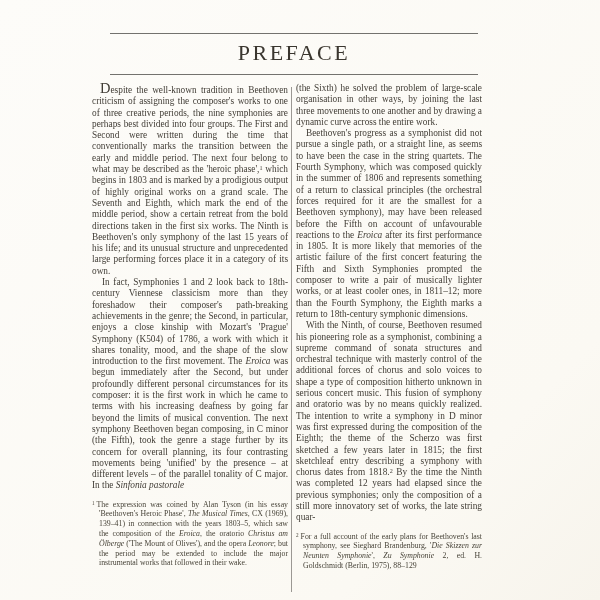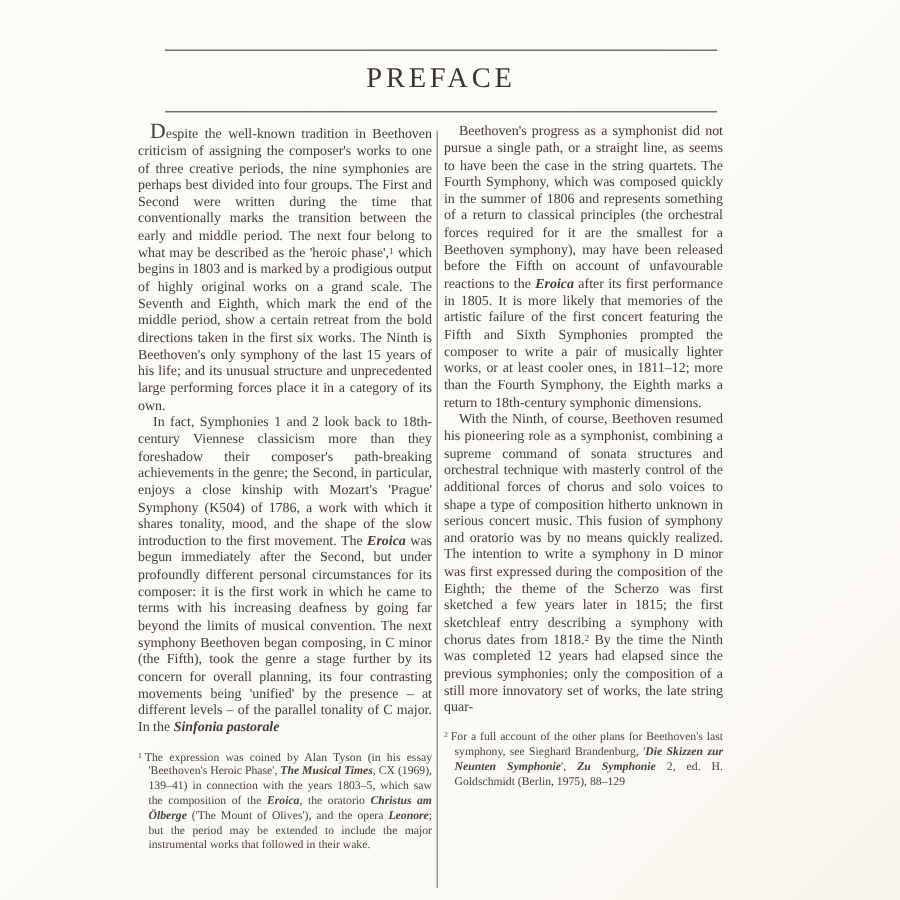--- a/index.html
+++ b/index.html
@@ -12,59 +12,60 @@
   }
   .page {
     position:relative; width:600px; height:600px; overflow:hidden;
     background:linear-gradient(135deg, #fdfcf9 0%, #fbf9f3 78%, #f7f4ec 100%);
   }
   .rule { position:absolute; left:110px; width:368px; height:1px; background:#73726e; }
   .rule-top { top:33px; }
   .rule-bottom { top:74px; }
   .title {
     position:absolute; left:110px; top:41px; width:368px; margin:0;
-    text-align:center; font-size:19px; font-weight:normal;
+    text-align:center; font-size:22px; font-weight:normal;
     letter-spacing:2.5px; color:#3a362f; line-height:24px;
   }
   .divider { position:absolute; left:291px; top:87px; width:1px; height:505px; background:#9b9893; }
   .col { position:absolute; top:83px; }
   .col-left  { left:92px;  width:196px; }
   .col-right { left:296px; width:186px; }
   p.body {
     margin:0; font-size:9.3px; line-height:11.3px;
     text-align:justify; color:#403c35;
   }
   p.first  { text-indent:8px; }
   p.indent { text-indent:10px; }
   .dropcap { font-size:14.5px; line-height:11.3px; }
   .fn {
     margin-top:8px; font-size:7.8px; line-height:9.8px;
     text-align:justify; color:#474338;
     padding-left:7px; text-indent:-7px;
   }
   .sup { position:relative; top:-0.38em; font-size:0.66em; line-height:0; }
   .fnm { margin-right:2px; }
-  .it { font-style:italic;font-weight:bold; }
+  .it { font-style:italic; }
 </style>
 </head>
 <body>
 
 <div class="page">
 
   <div class="rule rule-top"></div>
   <h1 class="title">PREFACE</h1>
   <div class="rule rule-bottom"></div>
 
   <div class="divider"></div>
 
   <div class="col col-left">
     <p class="body first"><span class="dropcap">D</span><span><span>espite the well-known tradition in Beethoven criticism of assigning the composer's works to one of three creative periods, the nine symphonies are perhaps best divided into four groups. The First and Second were written during the time that conventionally marks the transition between the early and middle period. The next four belong to what may be described as the 'heroic phase',</span><span class="sup">1</span><span> which begins in 1803 and is marked by a prodigious output of highly original works on a grand scale. The Seventh and Eighth, which mark the end of the middle period, show a certain retreat from the bold directions taken in the first six works. The Ninth is Beethoven's only symphony of the last 15 years of his life; and its unusual structure and unprecedented large performing forces place it in a category of its own.</span></span></p>
     <p class="body indent"><span>In fact, Symphonies 1 and 2 look back to 18th-century Viennese classicism more than they foreshadow their composer's path-breaking achievements in the genre; the Second, in particular, enjoys a close kinship with Mozart's 'Prague' Symphony (K504) of 1786, a work with which it shares tonality, mood, and the shape of the slow introduction to the first movement. The </span><span class="it">Eroica</span><span> was begun immediately after the Second, but under profoundly different personal circumstances for its composer: it is the first work in which he came to terms with his increasing deafness by going far beyond the limits of musical convention. The next symphony Beethoven began composing, in C minor (the Fifth), took the genre a stage further by its concern for overall planning, its four contrasting movements being 'unified' by the presence – at different levels – of the parallel tonality of C major. In the </span><span class="it">Sinfonia pastorale</span></p>
     <div class="fn"><span class="sup fnm">1</span><span><span>The expression was coined by Alan Tyson (in his essay 'Beethoven's Heroic Phase', </span><span class="it">The Musical Times</span><span>, CX (1969), 139–41) in connection with the years 1803–5, which saw the composition of the </span><span class="it">Eroica</span><span>, the oratorio </span><span class="it">Christus am Ölberge</span><span> ('The Mount of Olives'), and the opera </span><span class="it">Leonore</span><span>; but the period may be extended to include the major instrumental works that followed in their wake.</span></span></div>
   </div>
 
   <div class="col col-right">
+    <p class="body"><span>(the Sixth) he solved the problem of large-scale organisation in other ways, by joining the last three movements to one another and by drawing a dynamic curve across the entire work.</span></p>
     <p class="body indent"><span>Beethoven's progress as a symphonist did not pursue a single path, or a straight line, as seems to have been the case in the string quartets. The Fourth Symphony, which was composed quickly in the summer of 1806 and represents something of a return to classical principles (the orchestral forces required for it are the smallest for a Beethoven symphony), may have been released before the Fifth on account of unfavourable reactions to the </span><span class="it">Eroica</span><span> after its first performance in 1805. It is more likely that memories of the artistic failure of the first concert featuring the Fifth and Sixth Symphonies prompted the composer to write a pair of musically lighter works, or at least cooler ones, in 1811–12; more than the Fourth Symphony, the Eighth marks a return to 18th-century symphonic dimensions.</span></p>
     <p class="body indent"><span>With the Ninth, of course, Beethoven resumed his pioneering role as a symphonist, combining a supreme command of sonata structures and orchestral technique with masterly control of the additional forces of chorus and solo voices to shape a type of composition hitherto unknown in serious concert music. This fusion of symphony and oratorio was by no means quickly realized. The intention to write a symphony in D minor was first expressed during the composition of the Eighth; the theme of the Scherzo was first sketched a few years later in 1815; the first sketchleaf entry describing a symphony with chorus dates from 1818.</span><span class="sup">2</span><span> By the time the Ninth was completed 12 years had elapsed since the previous symphonies; only the composition of a still more innovatory set of works, the late string quar-</span></p>
-    <div class="fn"><span class="sup fnm">2</span><span><span>For a full account of the other plans for Beethoven's last symphony, see Sieghard Brandenburg, '</span><span class="it">Die Skizzen zur Neunten Symphonie</span><span>', </span><span class="it">Zu Symphonie</span><span> 2, ed. H. Goldschmidt (Berlin, 1975), 88–129</span></span></div>
+    <div class="fn"><span class="sup fnm">2</span><span><span>For a full account of the early plans for Beethoven's last symphony, see Sieghard Brandenburg, '</span><span class="it">Die Skizzen zur Neunten Symphonie</span><span>', </span><span class="it">Zu Symphonie</span><span> 2, ed. H. Goldschmidt (Berlin, 1975), 88–129</span></span></div>
   </div>
 
 </div>
 
 </body></html>

